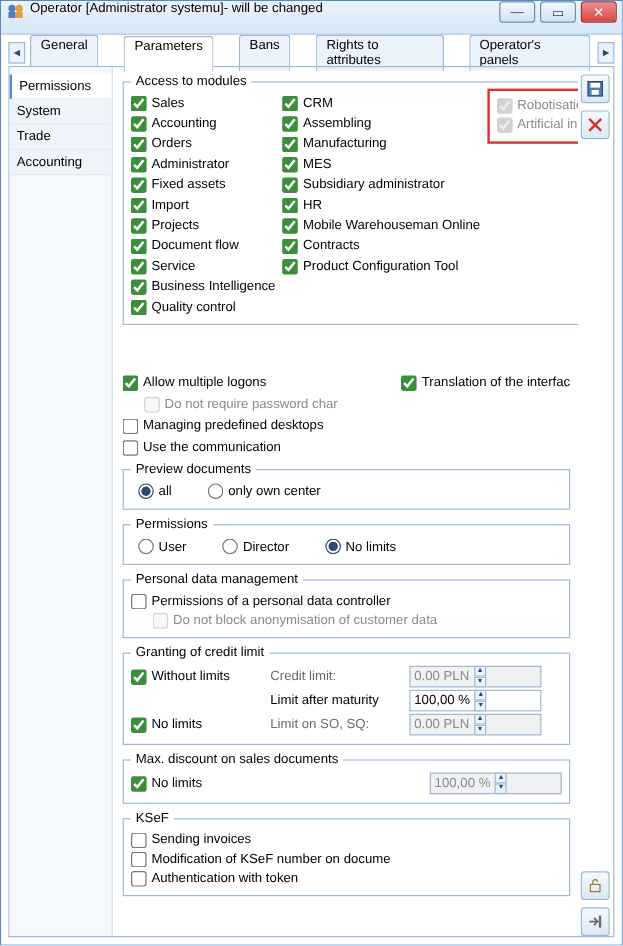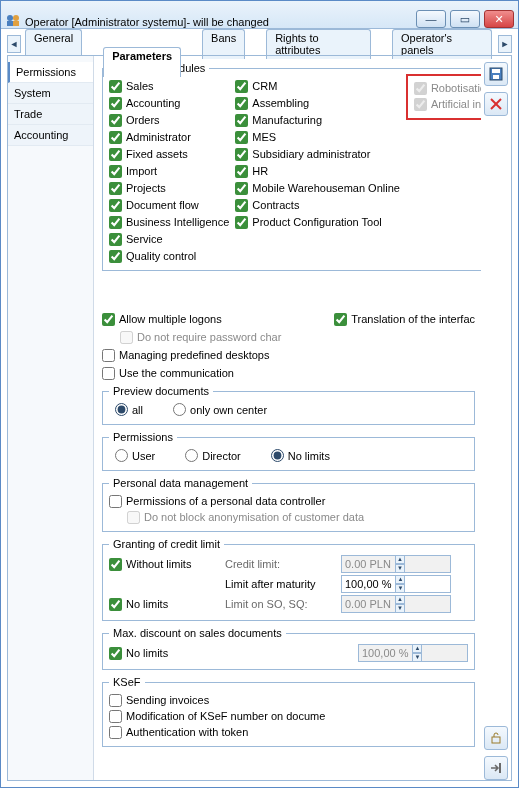--- a/index.html
+++ b/index.html
@@ -17,21 +17,21 @@
   .win {
     width: 519px; height: 788px;
     border: 1px solid #5a8ac6;
     background: #fff;
     display: flex; flex-direction: column;
   }
   .titlebar {
     height: 28px;
     background: linear-gradient(#eaf3fb, #d6e7f7);
     border-bottom: 1px solid #9cb9d8;
-    display: flex; align-items: flex-end;
+    display: flex; align-items: flex-start;
     padding: 0 4px;
   }
   .titlebar .icon {
     width: 16px; height: 16px;
     display: inline-flex; align-items: center; justify-content: center;
     margin-right: 4px;
   }
   .titlebar .title { flex: 1; }
   .winbtns { display: flex; gap: 4px; }
   .winbtn {
@@ -68,22 +68,21 @@
     padding: 2px 8px 3px 8px;
     border: 1px solid #9cb9d8;
     border-bottom: none;
     background: #eaf3fb;
     margin-right: 2px;
     border-radius: 3px 3px 0 0;
   }
   .tab.active {
     background: #fff;
     position: relative;
-    top: 18px;
-    font-weight: bold;
+    top: 1px;
   }
   .body {
     flex:1;
     border: 1px solid #9cb9d8;
     display:flex;
     min-height:0;
   }
   .leftnav {
     width: 86px;
     border-right: 1px solid #d0dbe8;
@@ -262,25 +261,25 @@
               <label class="chk">
                   <input type="checkbox" checked="" style="">
                   <span>Projects</span>
                 </label>
               <label class="chk">
                   <input type="checkbox" checked="" style="">
                   <span>Document flow</span>
                 </label>
               <label class="chk">
                   <input type="checkbox" checked="" style="">
+                  <span>Service</span>
+                </label>
+              <label class="chk">
+                  <input type="checkbox" checked="" style="">
                   <span>Business Intelligence</span>
-                </label>
-              <label class="chk">
-                  <input type="checkbox" checked="" style="">
-                  <span>Service</span>
                 </label>
               <label class="chk">
                   <input type="checkbox" checked="" style="">
                   <span>Quality control</span>
                 </label>
             </div>
             <div class="col">
               <label class="chk">
                   <input type="checkbox" checked="" style="">
                   <span>CRM</span>

